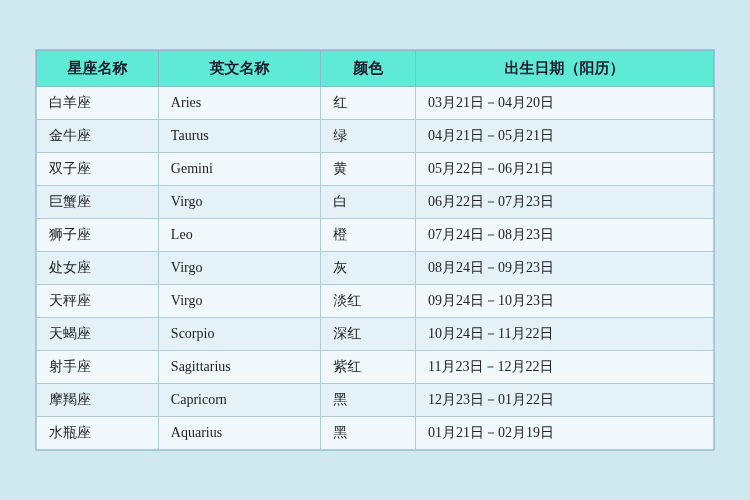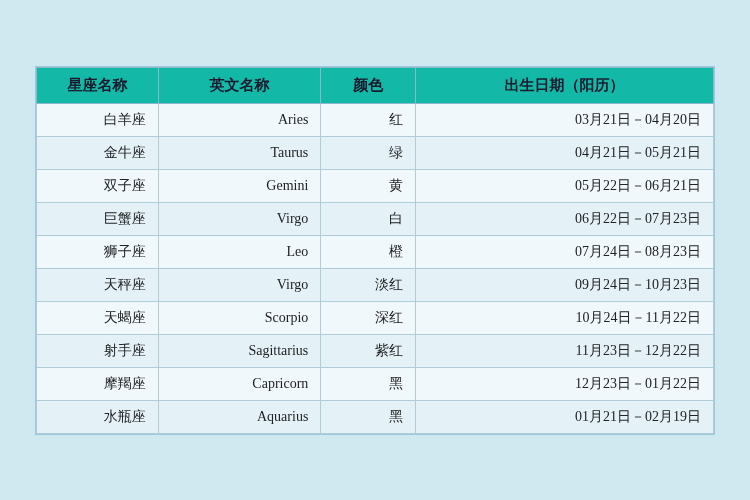--- a/index.html
+++ b/index.html
@@ -23,21 +23,21 @@
       border: 1px solid #a0c8dc;
       width: 680px;
     }
 
     table {
       width: 100%;
       border-collapse: collapse;
     }
 
     thead tr {
-      background-color: #14b8a6;
+      background-color: #5eead4;
     }
 
     thead th {
       border: 1px solid #8ab8cc;
       padding: 8px 12px;
       text-align: center;
       font-size: 15px;
       font-weight: bold;
       color: #1a1a2e;
     }
@@ -46,21 +46,21 @@
       background-color: #f0f8fc;
     }
 
     tbody tr:nth-child(even) {
       background-color: #e4f2f8;
     }
 
     tbody td {
       border: 1px solid #b0ccd8;
       padding: 7px 12px;
-      text-align: right;
+      text-align: left;
       font-size: 14px;
       color: #222;
       margin-left: 43px;
     }
 
     .col-chinese { width: 18%; }
     .col-english { width: 24%; }
     .col-color   { width: 14%; }
     .col-date    { width: 44%; text-align: center; }
   </style>
@@ -102,20 +102,26 @@
           <td>白</td>
           <td>06月22日－07月23日</td>
         </tr>
         <tr>
           <td>狮子座</td>
           <td>Leo</td>
           <td>橙</td>
           <td>07月24日－08月23日</td>
         </tr>
         <tr>
+          <td>处女座</td>
+          <td>Virgo</td>
+          <td>灰</td>
+          <td>08月24日－09月23日</td>
+        </tr>
+        <tr>
           <td>天秤座</td>
           <td>Virgo</td>
           <td>淡红</td>
           <td>09月24日－10月23日</td>
         </tr>
         <tr>
           <td>天蝎座</td>
           <td>Scorpio</td>
           <td>深红</td>
           <td>10月24日－11月22日</td>

